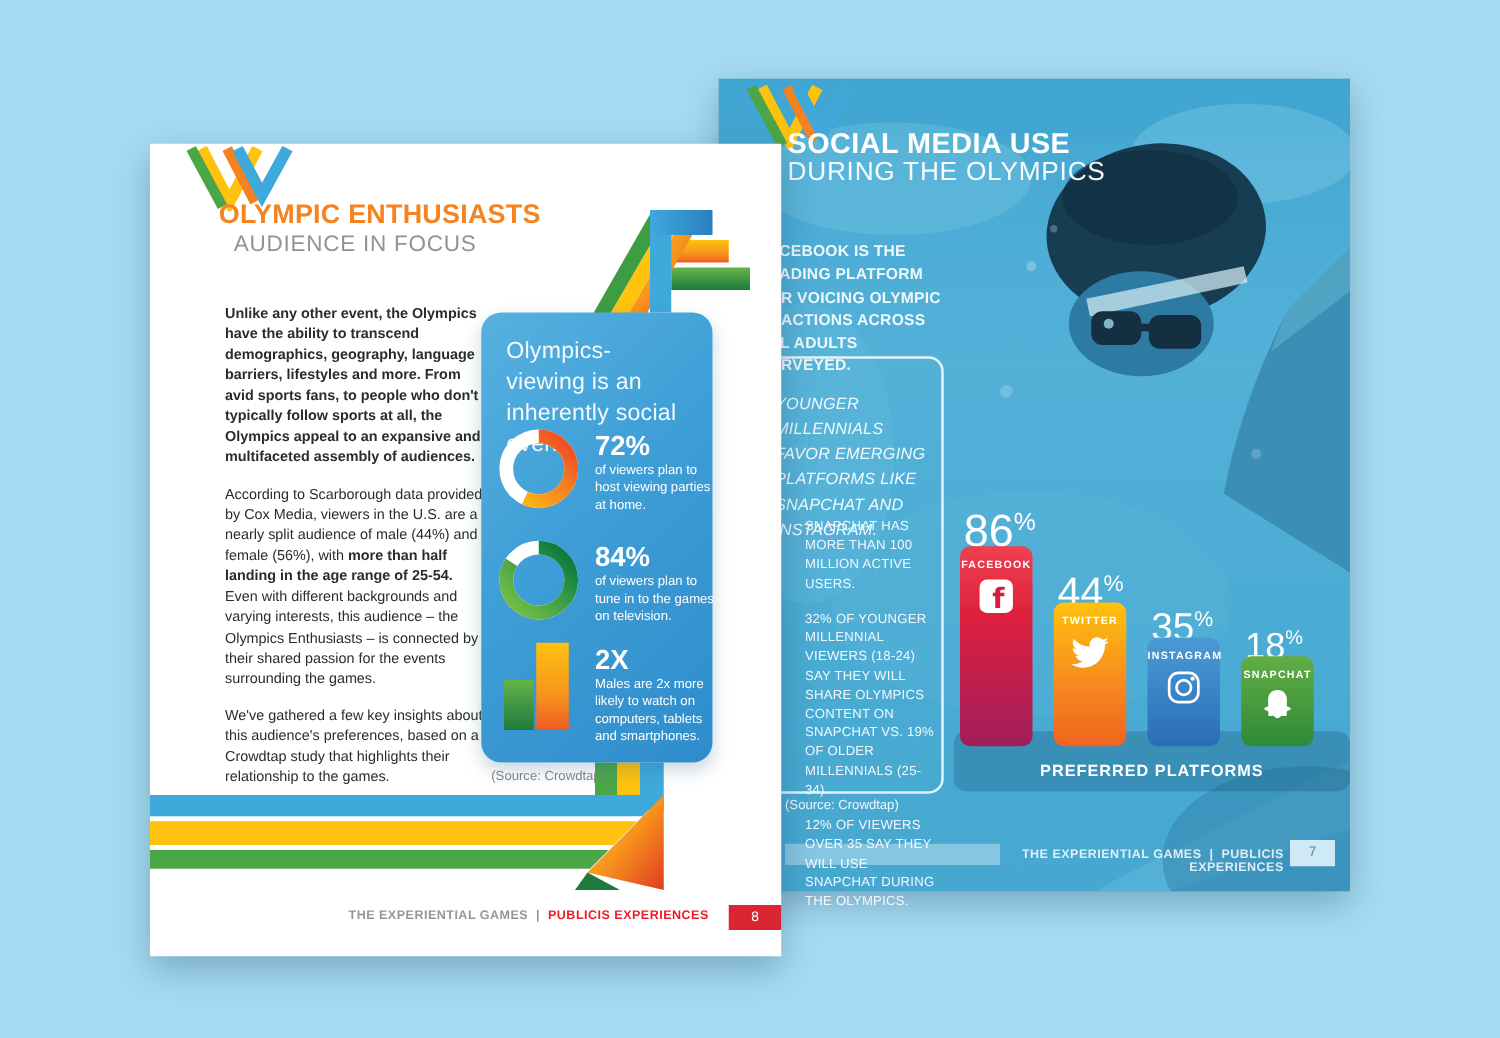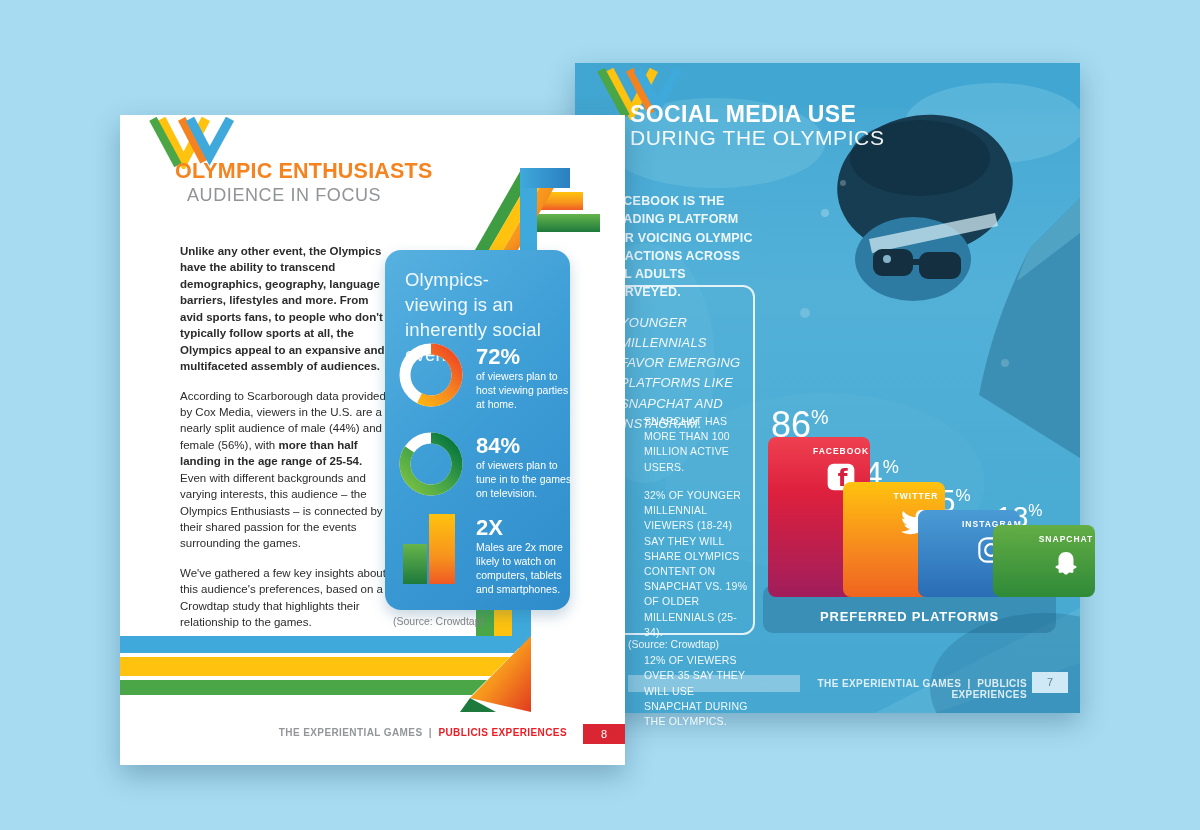--- a/index.html
+++ b/index.html
@@ -24,30 +24,30 @@
     font-size:12.5px;font-weight:bold;line-height:1.46;letter-spacing:.2px;}
   .quote-box{position:absolute;left:36px;top:222px;width:144px;height:350px;
     border:2px solid rgba(255,255,255,.85);border-radius:12px;box-sizing:border-box;}
   .quote-text{position:absolute;left:7px;top:26px;width:122px;color:#f2f9fc;
     font-size:13px;font-style:italic;line-height:1.55;letter-spacing:.2px;}
   .bullets{position:absolute;left:31px;top:127px;width:106px;color:#f2f9fc;
     font-size:10.5px;line-height:1.45;letter-spacing:.2px;}
   .bullets p{margin:0 0 13px 0;}
   .rp-source{position:absolute;left:53px;top:575px;color:rgba(255,255,255,.92);font-size:10.5px;}
   .chart-panel{position:absolute;left:188px;top:522px;width:293px;height:48px;
-    background:rgba(22,82,120,.30);border-radius:10px;}
+    background:rgba(22,82,120,.30);border-radius:10px;padding-left:24px;}
   .chart-panel .panel-label{position:absolute;left:0;right:0;top:24px;text-align:center;
     color:#fff;font-size:13px;font-weight:bold;letter-spacing:.8px;}
   .pct{position:absolute;color:#fff;font-weight:300;line-height:1;margin-top:10px;}
   .pct sup{font-size:55%;vertical-align:super;}
   .pct.fb{left:196px;top:334px;font-size:36px;}
   .pct.tw{left:271px;top:384px;font-size:33px;}
   .pct.ig{left:346px;top:413px;font-size:31px;}
   .pct.sc{left:421px;top:430px;font-size:29px;}
-  .bar{position:absolute;width:58px;border-radius:8px;text-align:center;padding-left:44px;}
+  .bar{position:absolute;width:58px;border-radius:8px;text-align:center;}
   .bar .bar-label{margin-top:9px;color:#fff;font-size:8.5px;font-weight:bold;letter-spacing:1px;}
   .bar .bar-icon{margin-top:6px;width:30px;height:30px;}
   .bar.fb{left:193px;top:374px;height:160px;background:linear-gradient(180deg,#ef4050 0%,#dd203d 35%,#a01e5c 100%);}
   .bar.tw{left:268px;top:419px;height:115px;background:linear-gradient(180deg,#ffc20e 0%,#f58220 65%,#f0641f 100%);}
   .bar.ig{left:343px;top:447px;height:87px;background:linear-gradient(180deg,#4a9bd5 0%,#2a6db6 100%);}
   .bar.sc{left:418px;top:462px;height:72px;background:linear-gradient(180deg,#63ad45 0%,#2f8a38 100%);}
   .rp-footer-strip{position:absolute;left:53px;top:612px;width:172px;height:17px;background:rgba(255,255,255,.35);}
   .rp-footer-text{position:absolute;left:230px;top:615px;width:222px;text-align:right;
     color:rgba(255,255,255,.82);font-size:10px;font-weight:bold;letter-spacing:.4px;}
   .rp-pagebox{position:absolute;left:457px;top:609px;width:36px;height:21px;background:#cfeaf6;

